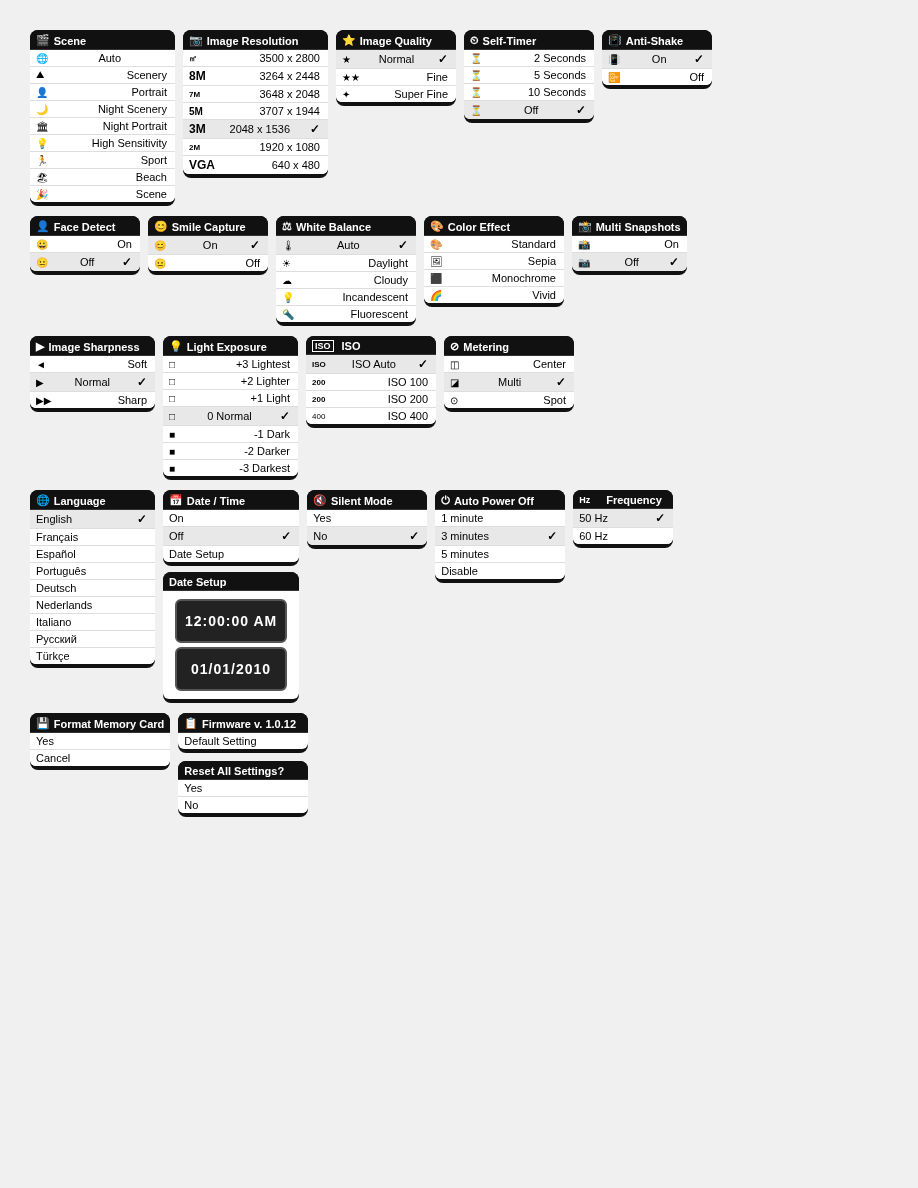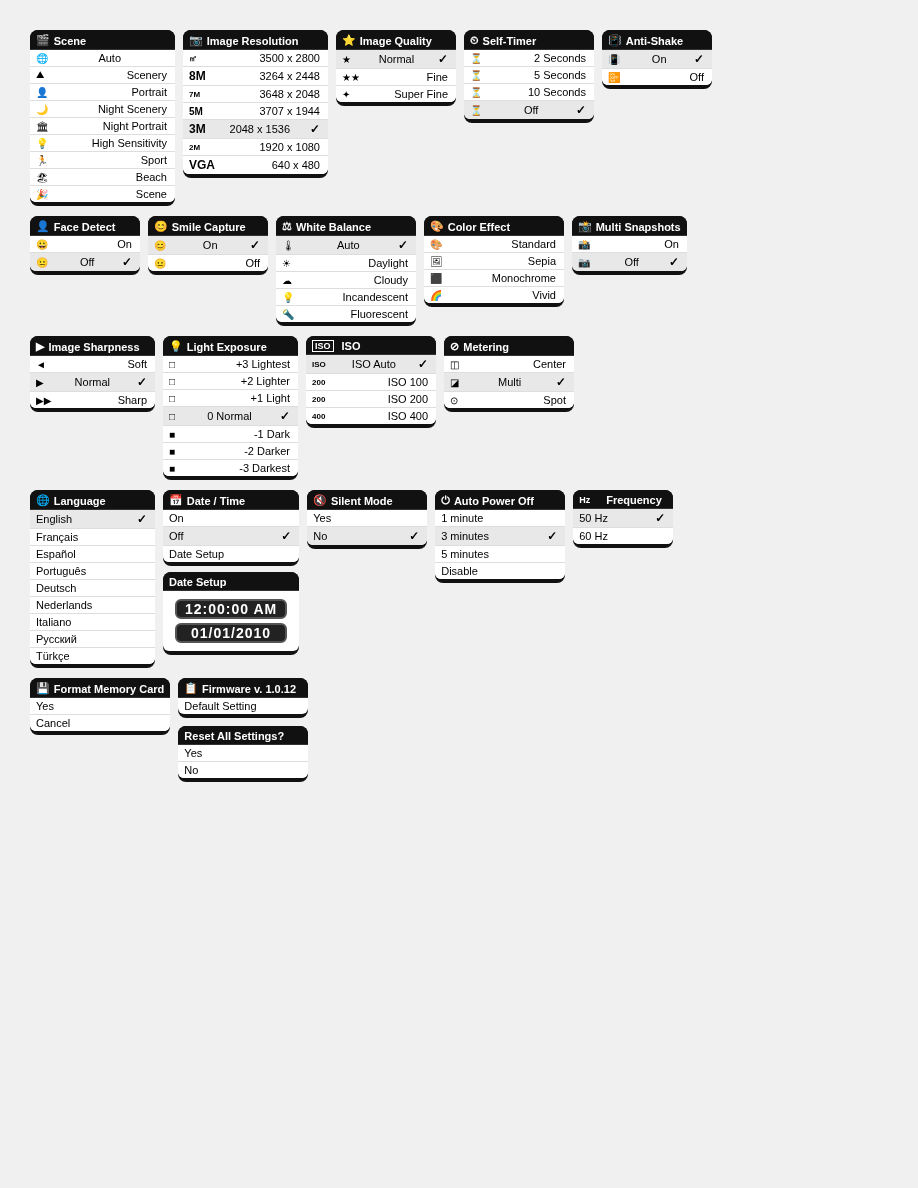--- a/index.html
+++ b/index.html
@@ -65,21 +65,21 @@
     }
     .menu-body {
       background: #fff;
       border-radius: 0 0 6px 6px;
       overflow: hidden;
     }
     .date-time-box {
       background: #222;
       border-radius: 6px;
       text-align: center;
-      padding: 0 8px;
+      padding: 12px 8px;
       margin: 4px 6px;
       color: #fff;
       font-size: 14px;
       font-weight: bold;
       letter-spacing: 1px;
       border: 2px solid #555;
     }
   </style>
 </head>
 <body>
@@ -428,21 +428,21 @@
           </div>
         <div class="menu-item">
             <span class="item-icon" style="font-size:8px;font-weight:bold;">200</span>
             <span>ISO 100</span>
           </div>
         <div class="menu-item">
             <span class="item-icon" style="font-size:8px;font-weight:bold;">200</span>
             <span>ISO 200</span>
           </div>
         <div class="menu-item">
-            <span class="item-icon" style="font-size:8px;font-weight:bold;">400</span>
+            <span class="item-icon" style="font-size:8px;font-weight:normal;">400</span>
             <span>ISO 400</span>
           </div>
       </div>
     </div>
 
     <div class="menu-box" style="min-width:130px;">
       <div class="menu-header">
         <span>⊘</span>
         <span>Metering</span>
       </div>

